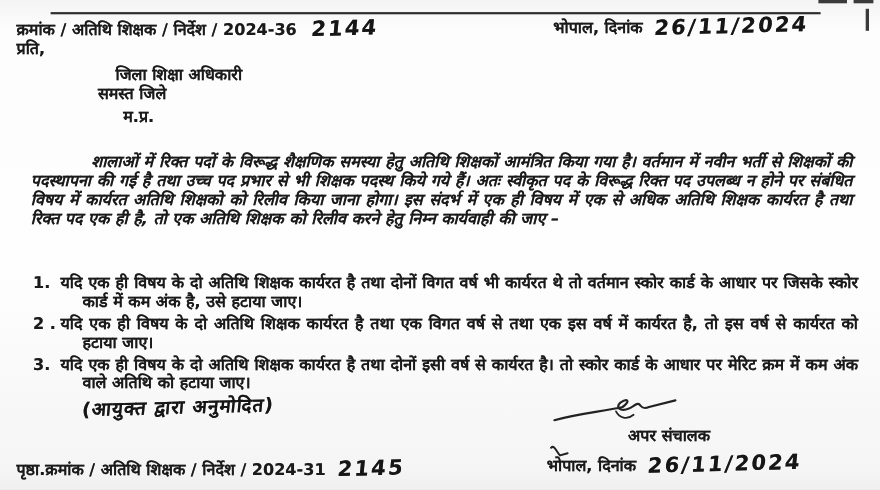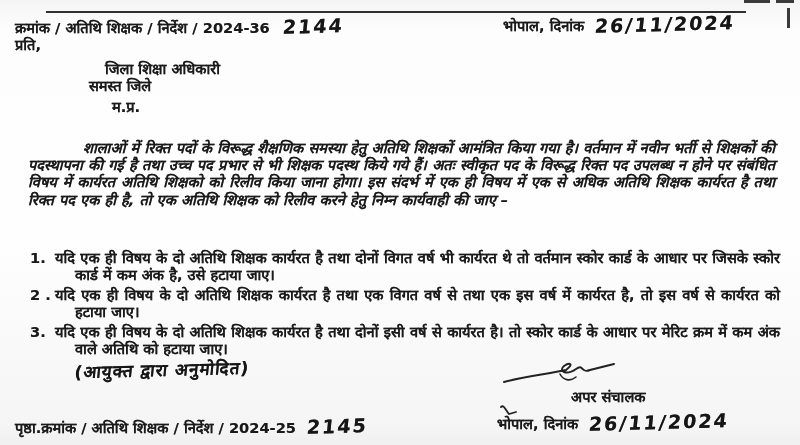--- a/index.html
+++ b/index.html
@@ -105,17 +105,17 @@
     <svg width="18" height="14" viewBox="0 0 18 14">
       <path d="M1 4 C 4 1, 6 8, 9 11 L 16 9" fill="none" stroke="#222" stroke-width="1.8" stroke-linecap="round"></path>
     </svg>
   </div>
   <div class="abs ink sz sig-line" style="left:497px;top:414px;">
     <span>भोपाल, दिनांक</span>
     <span class="hw" style="margin-left:6px;">26/11/2024</span>
   </div>
 
   <div class="abs ink sz" style="left:15px;top:418px;white-space:nowrap;">
-    <span>पृष्ठा.क्रमांक / अतिथि शिक्षक / निर्देश / 2024-25</span>
+    <span>पृष्ठा.क्रमांक / अतिथि शिक्षक / निर्देश / 2024-31</span>
     <span class="hw" style="margin-left:6px;">2145</span>
   </div>
 
 </div>
 
 </body></html>

